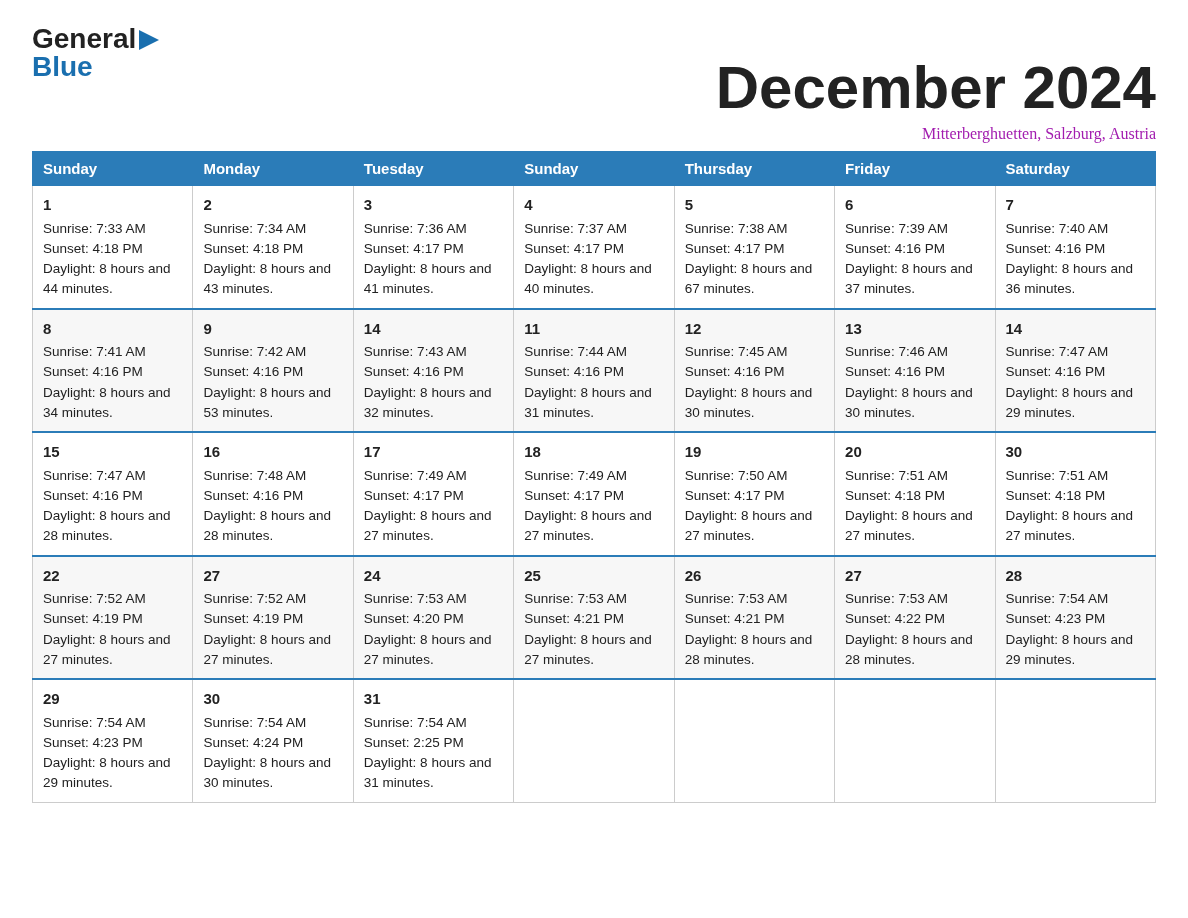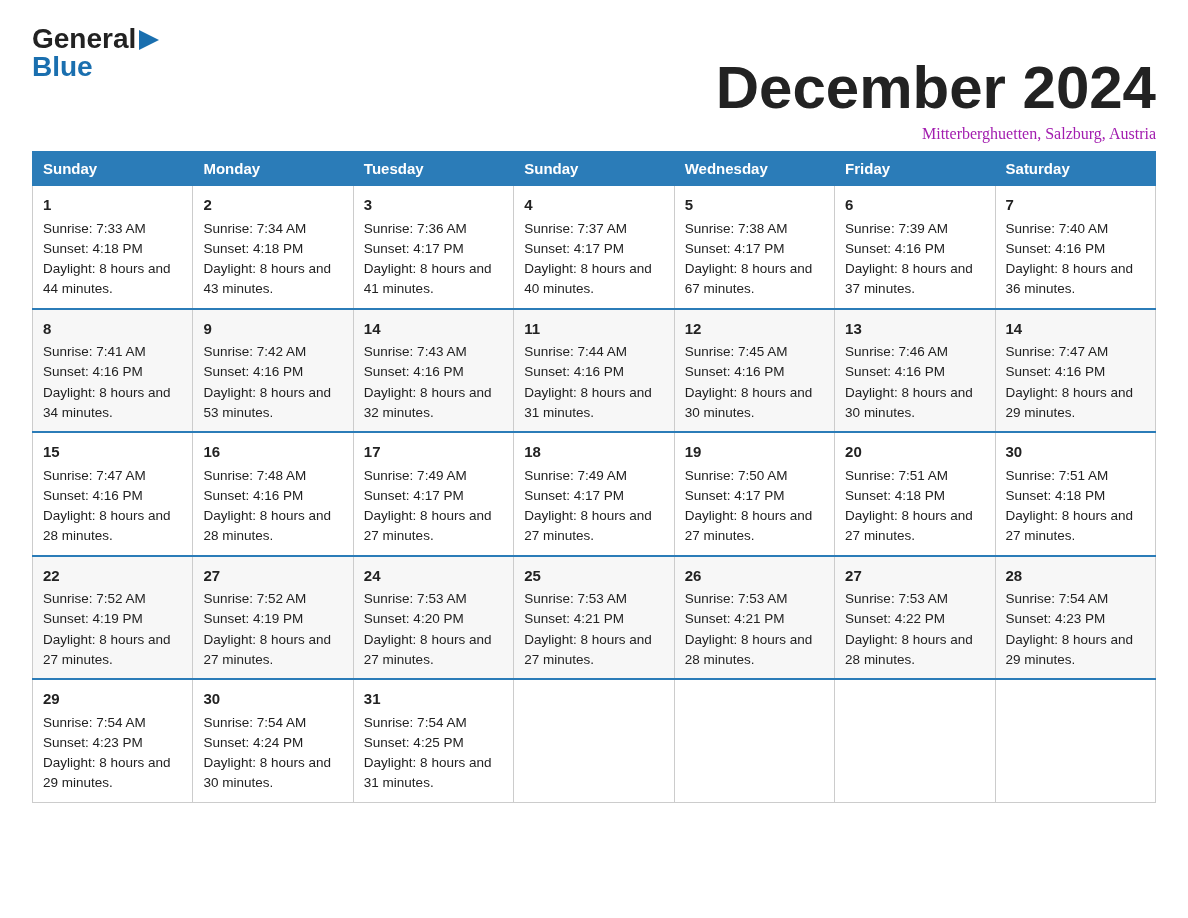--- a/index.html
+++ b/index.html
@@ -111,21 +111,21 @@
   </div>
 </div>
 
 <table>
   <thead>
     <tr>
       <th>Sunday</th>
       <th>Monday</th>
       <th>Tuesday</th>
       <th>Sunday</th>
-      <th>Wednesday</th>
+      <th>Thursday</th>
       <th>Friday</th>
       <th>Saturday</th>
     </tr>
   </thead>
   <tbody id="calendar-body">
   <tr>
         <td>
         <span class="day-num">1</span>
         <span>Sunrise: 7:33 AM</span><br>
         <span>Sunset: 4:18 PM</span><br>
@@ -309,21 +309,21 @@
       </td>
         <td>
         <span class="day-num">30</span>
         <span>Sunrise: 7:54 AM</span><br>
         <span>Sunset: 4:24 PM</span><br>
         <span>Daylight: 8 hours and 30 minutes.</span>
       </td>
         <td>
         <span class="day-num">31</span>
         <span>Sunrise: 7:54 AM</span><br>
-        <span>Sunset: 4:25 PM</span><br>
+        <span>Sunset: 2:25 PM</span><br>
         <span>Daylight: 8 hours and 31 minutes.</span>
       </td>
         <td class="empty"></td>
         <td class="empty"></td>
         <td class="empty"></td>
         <td class="empty"></td>
       </tr>
     </tbody>
 </table>
 

